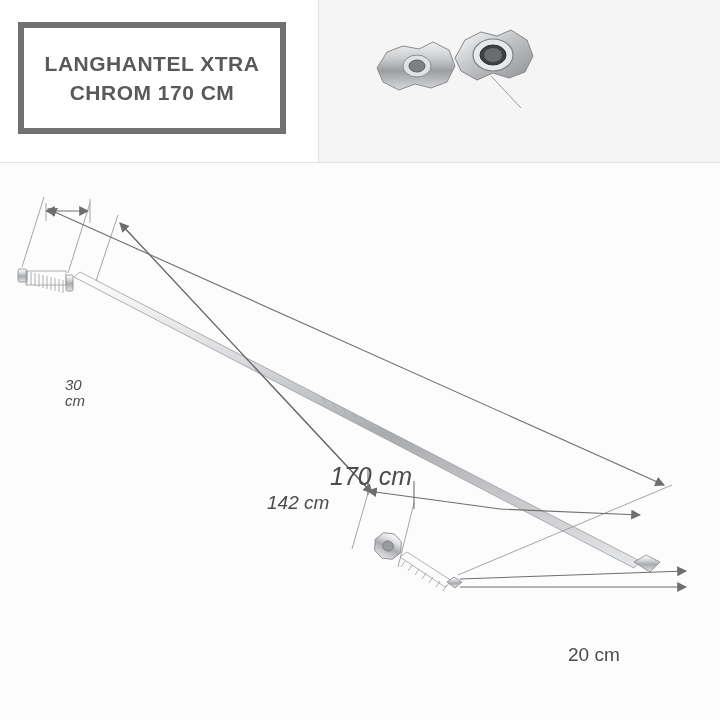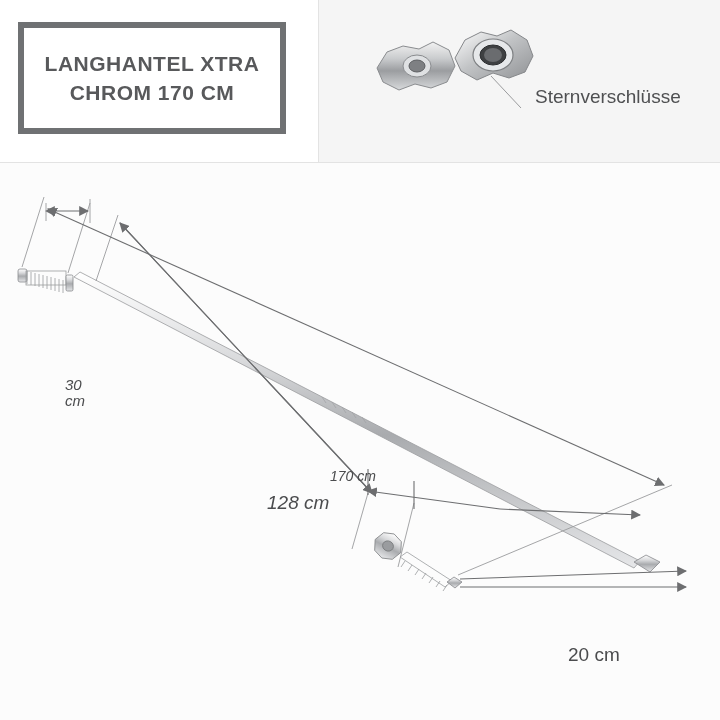--- a/index.html
+++ b/index.html
@@ -87,21 +87,21 @@
 
   .dim-label {
     position: absolute;
     color: #4b4c4e;
     font-size: 17px;
     line-height: 19px;
     white-space: nowrap;
   }
   .dim-170 {
     left: 330px; top: 304px;
-    font-size: 14px;
+    font-size: 25px;
     font-style: italic;
   }
   .dim-128 {
     left: 267px; top: 330px;
     font-size: 19px;
     font-style: italic;
   }
   .dim-20a {
     left: 65px; top: 214px;
     font-size: 15px;
@@ -150,21 +150,20 @@
           <path d="M -38 2 L -28 -16 L -12 -24 L 4 -20 L 18 -26 L 34 -16 L 40 0 L 32 16 L 16 22 L 0 17 L -16 24 L -32 15 Z" fill="url(#metal2)" stroke="#85878a" stroke-width="1"></path>
           <ellipse cx="0" cy="-1" rx="20" ry="16" fill="#e6e8ea" stroke="#7e8083" stroke-width="1.2"></ellipse>
           <ellipse cx="0" cy="-1" rx="13" ry="10" fill="#3e4042" stroke="#2c2e30" stroke-width="1"></ellipse>
           <ellipse cx="0" cy="-1" rx="9" ry="7" fill="#6a6c6f"></ellipse>
         </g>
 
         <path d="M 150 92 L 120 60" stroke="#9a9b9d" stroke-width="1" fill="none"></path>
       </svg>
 
       <div class="clamp-caption">
-        <div>Sternverschlüsse</div>
       </div>
     </div>
   </div>
 
   <div class="diagram">
 
     <svg class="diagram-svg" width="720" height="557" viewBox="0 0 720 557">
       <defs>
         <linearGradient id="barGrad" x1="0" y1="0" x2="0" y2="1">
           <stop offset="0%" stop-color="#ffffff"></stop>
@@ -273,18 +272,18 @@
         <line x1="46" y1="40" x2="46" y2="58"></line>
         <line x1="90" y1="36" x2="90" y2="60"></line>
       </g>
     </svg>
 
     <div class="dim-label dim-20a">
       <div>30</div>
       <div>cm</div>
     </div>
     <div class="dim-label dim-170">170 cm</div>
-    <div class="dim-label dim-128">128 cm</div>
+    <div class="dim-label dim-128">142 cm</div>
     <div class="dim-label dim-20b">20 cm</div>
 
   </div>
 
 </div>
 
 </body></html>

